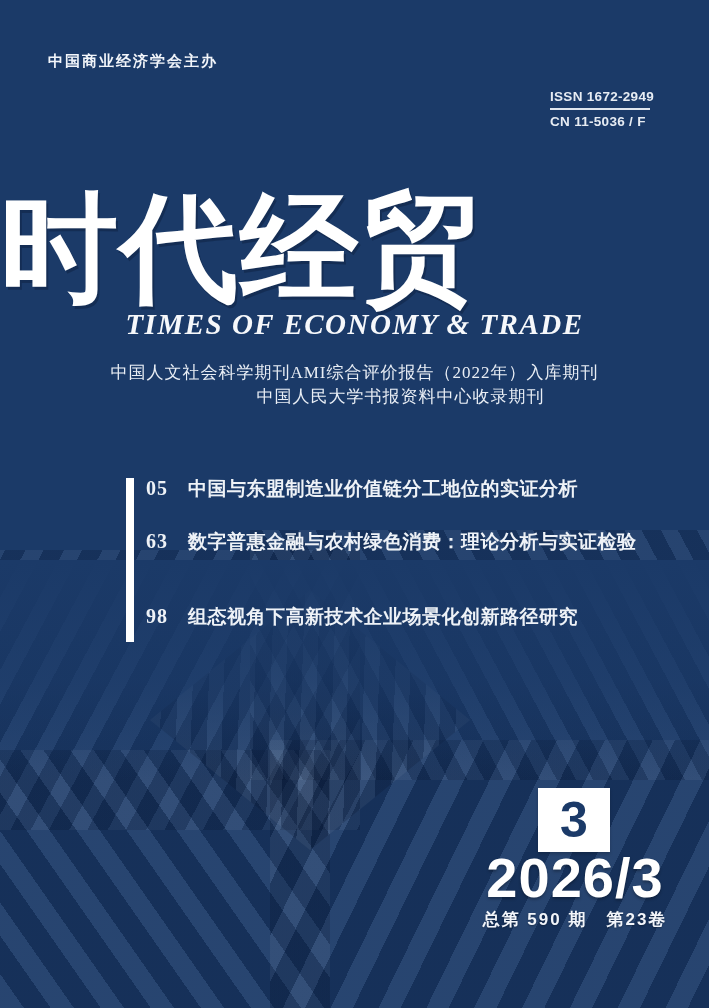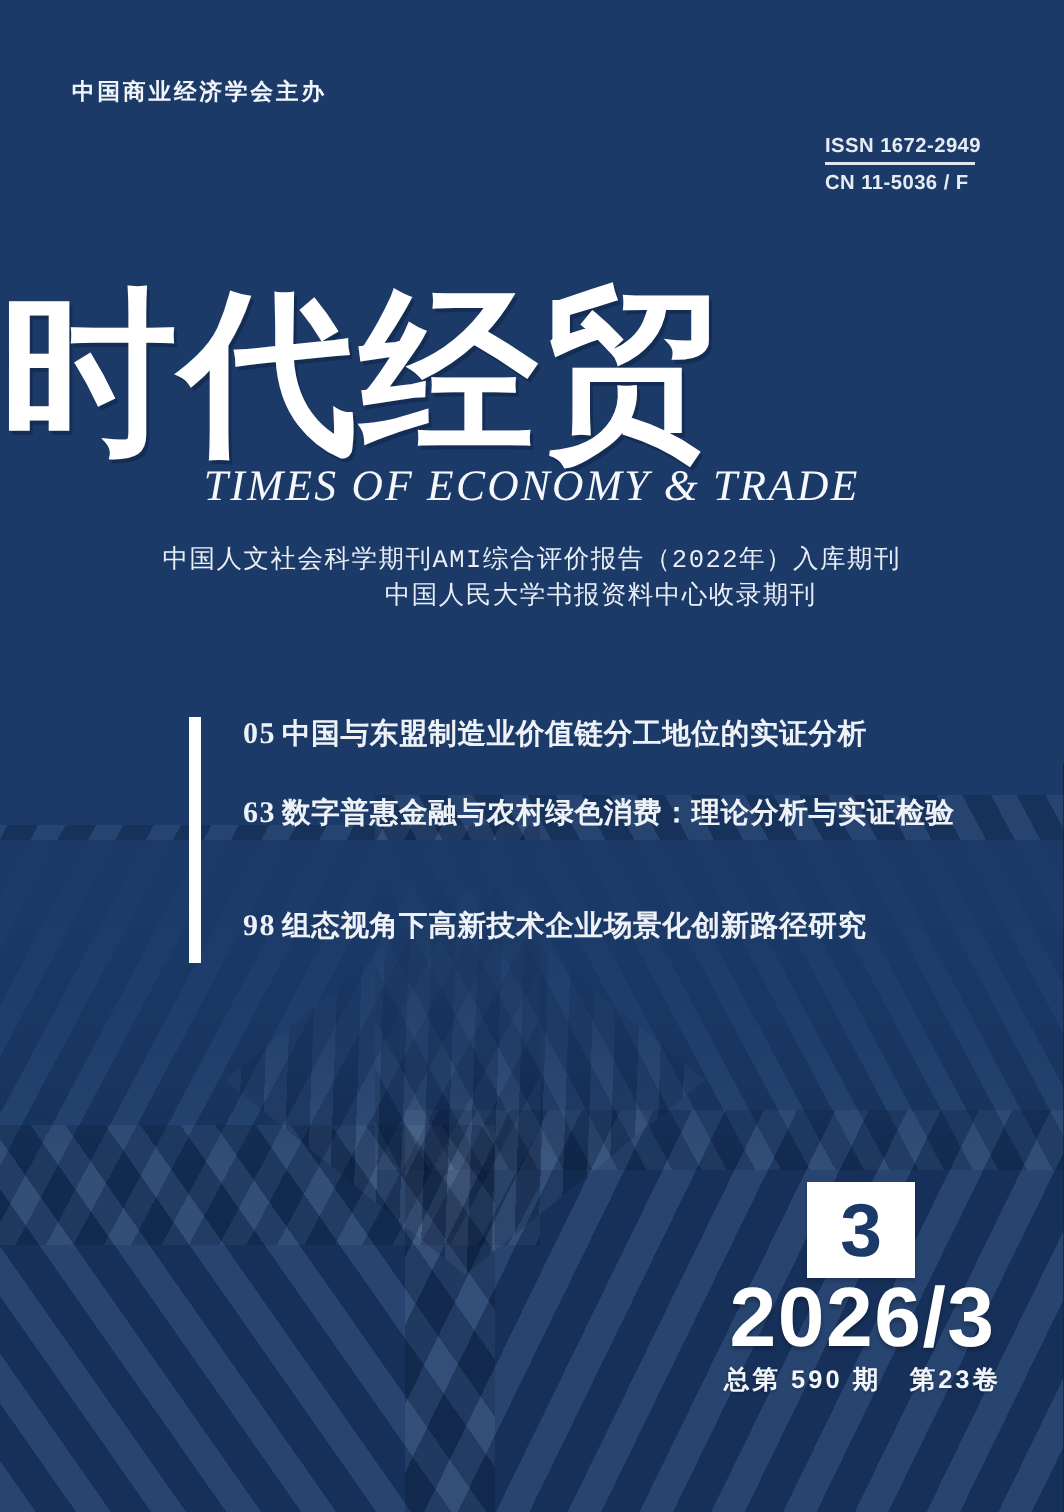--- a/index.html
+++ b/index.html
@@ -32,28 +32,28 @@
        font-size:15px;font-weight:bold;letter-spacing:2px;color:#f2f5fa;}
   .issn-block{position:absolute;left:550px;top:41px;width:105px;z-index:2;
        font-size:13.5px;font-weight:bold;letter-spacing:0.3px;color:#e7ecf3;margin-top:48px;}
   .issn-divider{height:1.5px;background:#dfe6ef;margin:4px 0 4px 0;width:100px;}
   
   .title-cn{position:absolute;left:0;top:178px;width:709px;z-index:2;
        text-align:left;font-family:"DejaVu Serif",serif;font-weight:bold;
        font-size:118px;line-height:140px;letter-spacing:2px;color:#ffffff;
        text-shadow:2px 3px 0 rgba(8,22,48,0.35);}
   .title-en{position:absolute;left:0;top:308px;width:709px;z-index:2;
-       text-align:center;font-family:"Liberation Serif",serif;font-style:italic;font-weight:400;
+       text-align:center;font-family:"Liberation Serif",serif;font-style:italic;font-weight:700;
        font-size:29px;letter-spacing:1.5px;color:#f6f8fb;}
   .accred{position:absolute;left:0;width:709px;z-index:2;text-align:center;
-       font-family:Liberation Mono, monospace;font-size:17px;letter-spacing:1px;color:#e9eef5;}
+       font-family:Liberation Serif, serif;font-size:17px;letter-spacing:1px;color:#e9eef5;}
   .accred1{top:361px;}
   .accred2{top:385px;padding-left:46px;}
   
-  .toc{position:absolute;left:0;top:0;width:709px;height:1008px;z-index:2;text-align:right;}
+  .toc{position:absolute;left:0;top:0;width:709px;height:1008px;z-index:2;}
   .toc-bar{position:absolute;left:126px;top:478px;width:8px;height:164px;background:#ffffff;}
   .toc-row{position:absolute;left:146px;display:flex;align-items:baseline;
        font-family:"Liberation Serif",serif;font-weight:bold;color:#eef2f7;}
   .toc-page{display:inline-block;width:38px;font-size:20px;letter-spacing:1px;}
   .toc-title{display:inline-block;margin-left:4px;font-size:19px;letter-spacing:0.5px;white-space:nowrap;}
   .toc-row-0{top:476px;}
   .toc-row-1{top:529px;}
   .toc-row-2{top:604px;}
   .toc-row-3{top:624px;}
   

